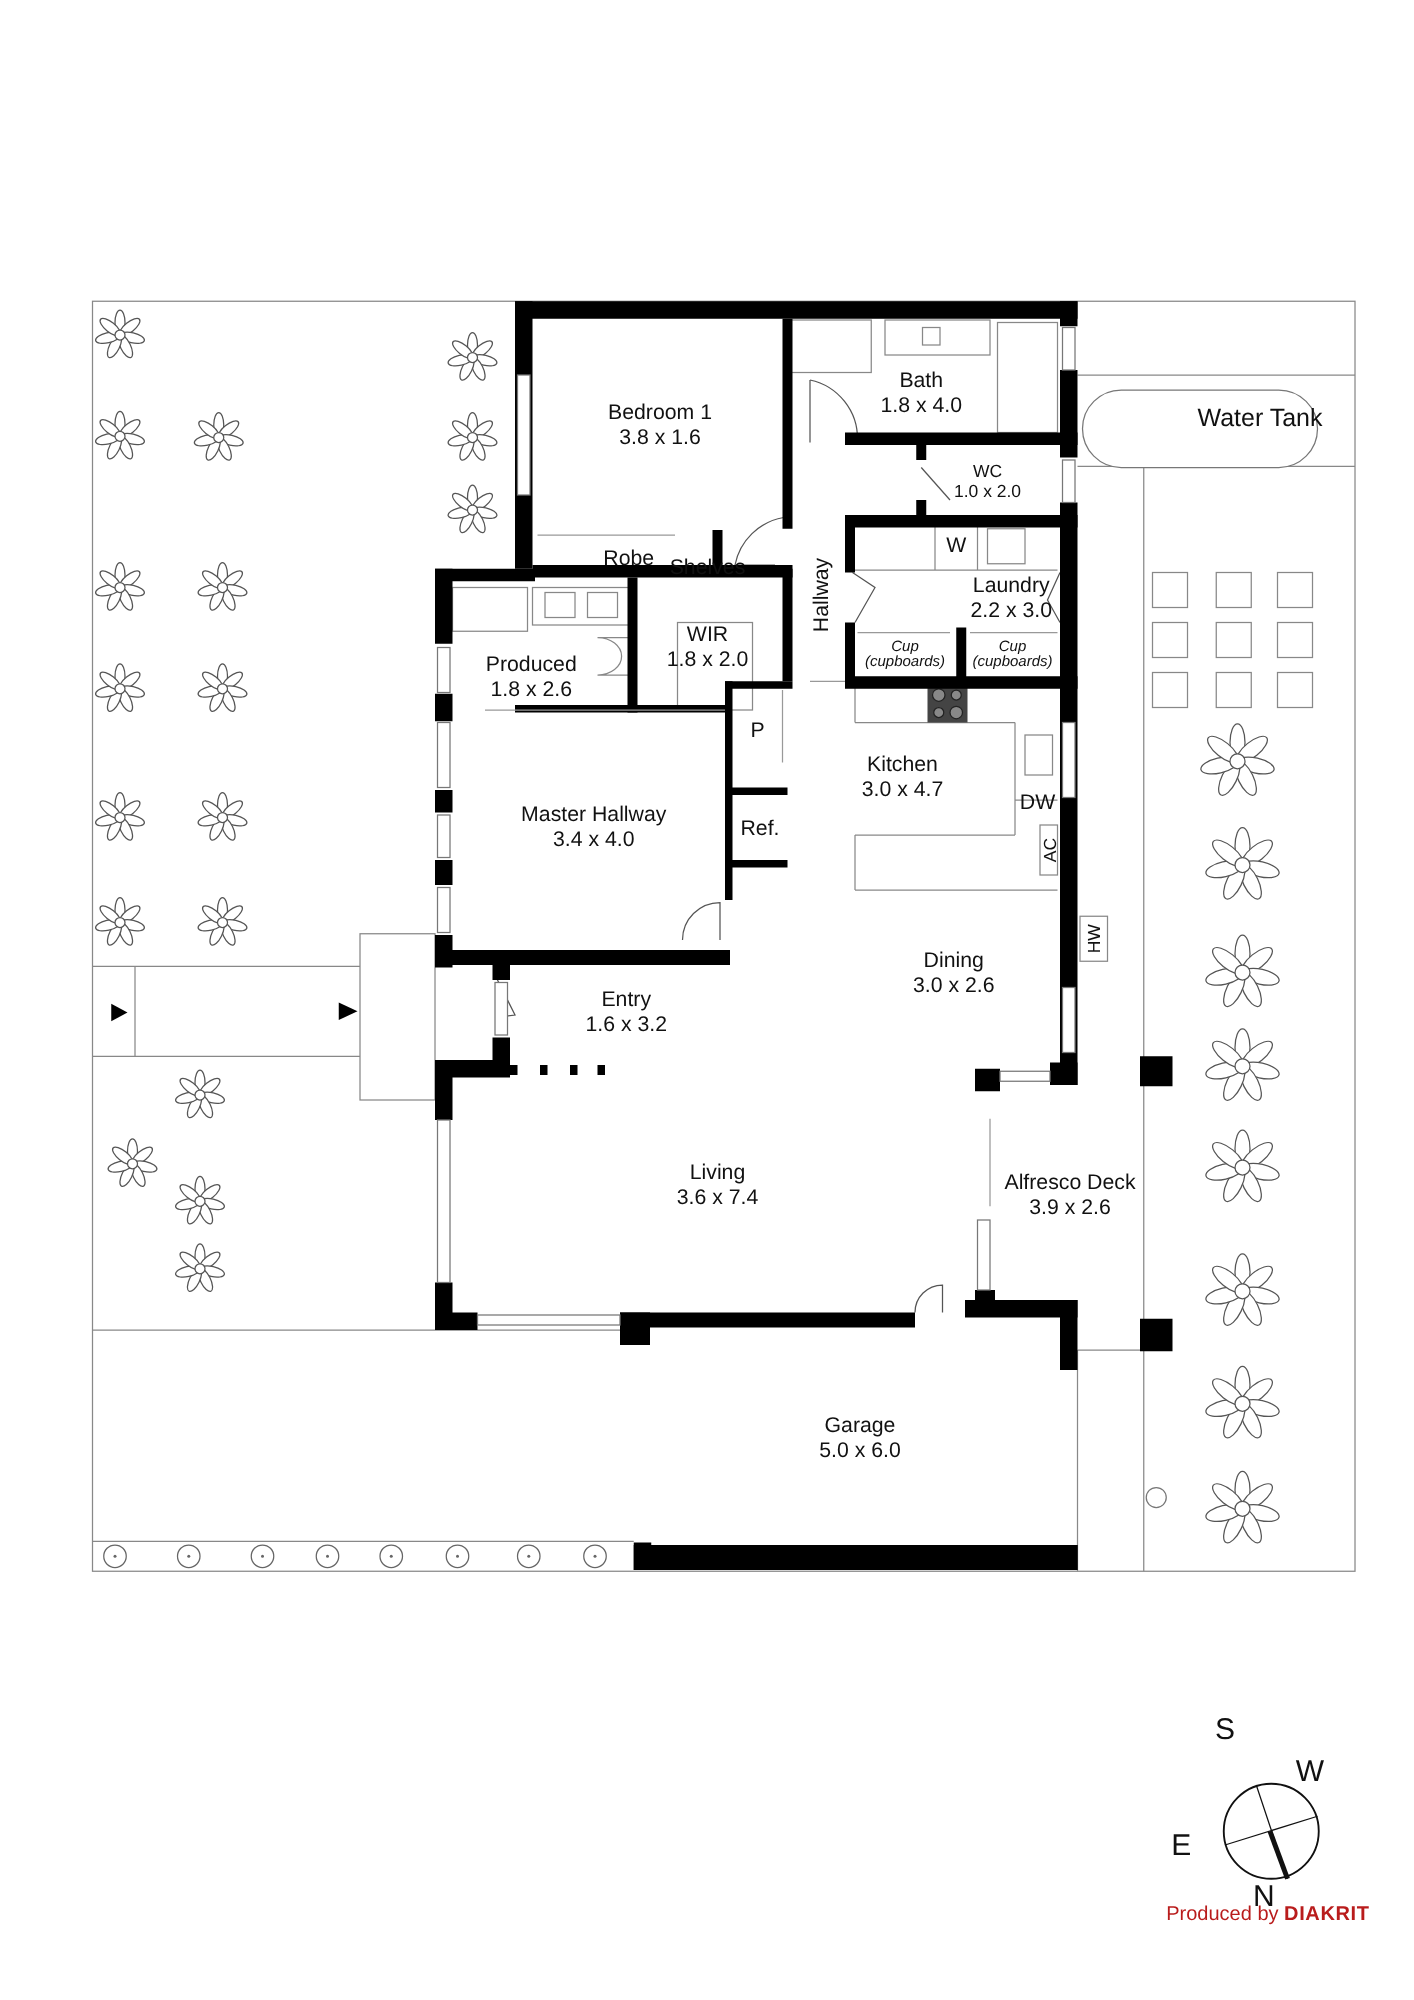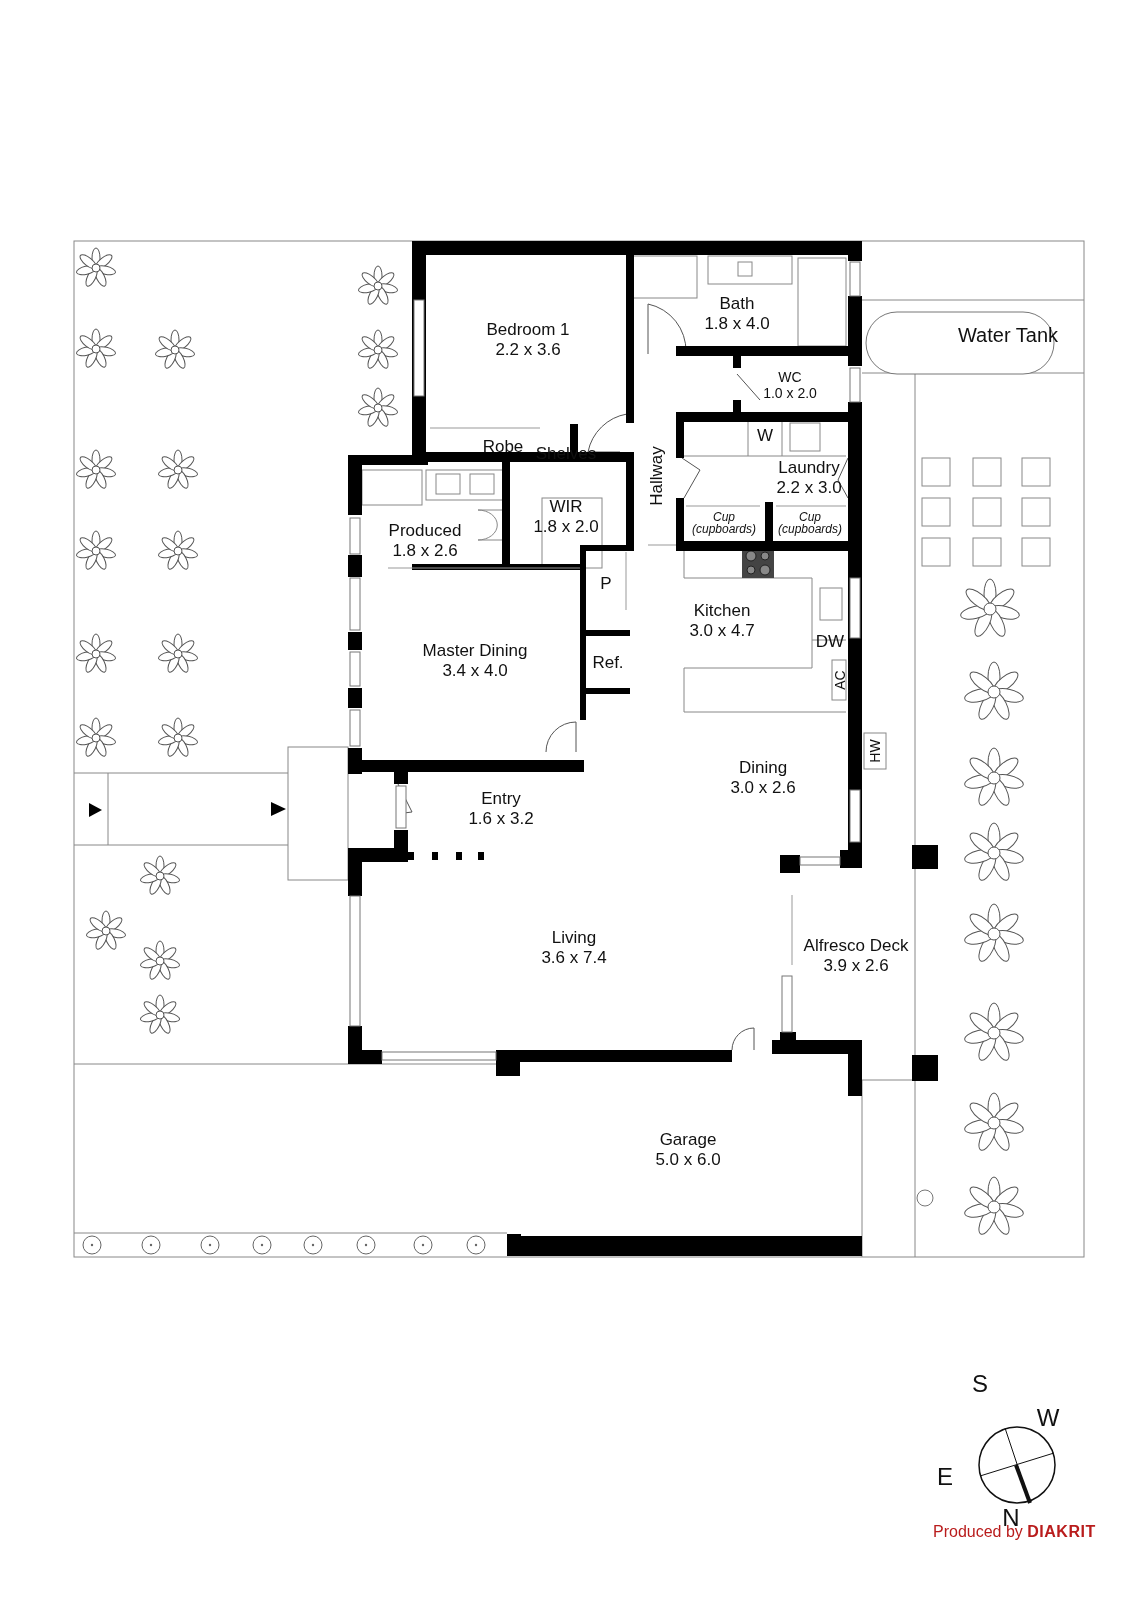--- a/index.html
+++ b/index.html
@@ -264,21 +264,21 @@
   <g>
     <circle cx="1017" cy="1465" r="38" fill="none" stroke="#111" stroke-width="1.5"></circle>
     <line x1="1005" y1="1428" x2="1030" y2="1503" stroke="#111" stroke-width="1"></line>
     <line x1="1016" y1="1465" x2="1030" y2="1503" stroke="#111" stroke-width="4"></line>
     <line x1="980" y1="1476" x2="1054" y2="1453" stroke="#111" stroke-width="1"></line>
   </g>
 </svg>
 
 <div class="lbl" style="left:528px;top:340px">
   <span class="n">Bedroom 1</span>
-  <span class="d">2.2 x 3.6</span>
+  <span class="d">3.8 x 1.6</span>
 </div>
 <div class="lbl" style="left:737px;top:314px">
   <span class="n">Bath</span>
   <span class="d">1.8 x 4.0</span>
 </div>
 <div class="lbl small" style="left:790px;top:385px">
   <span class="n">WC</span>
   <span class="d">1.0 x 2.0</span>
 </div>
 <div class="lbl" style="left:503px;top:447px">
@@ -300,21 +300,21 @@
   <span class="n">Shelves</span>
 </div>
 <div class="lbl vert" style="left:657px;top:476px">
   <span class="n">Hallway</span>
 </div>
 <div class="lbl" style="left:722px;top:621px">
   <span class="n">Kitchen</span>
   <span class="d">3.0 x 4.7</span>
 </div>
 <div class="lbl" style="left:475px;top:661px">
-  <span class="n">Master Dining</span>
+  <span class="n">Master Hallway</span>
   <span class="d">3.4 x 4.0</span>
 </div>
 <div class="lbl" style="left:763px;top:778px">
   <span class="n">Dining</span>
   <span class="d">3.0 x 2.6</span>
 </div>
 <div class="lbl" style="left:501px;top:809px">
   <span class="n">Entry</span>
   <span class="d">1.6 x 3.2</span>
 </div>

